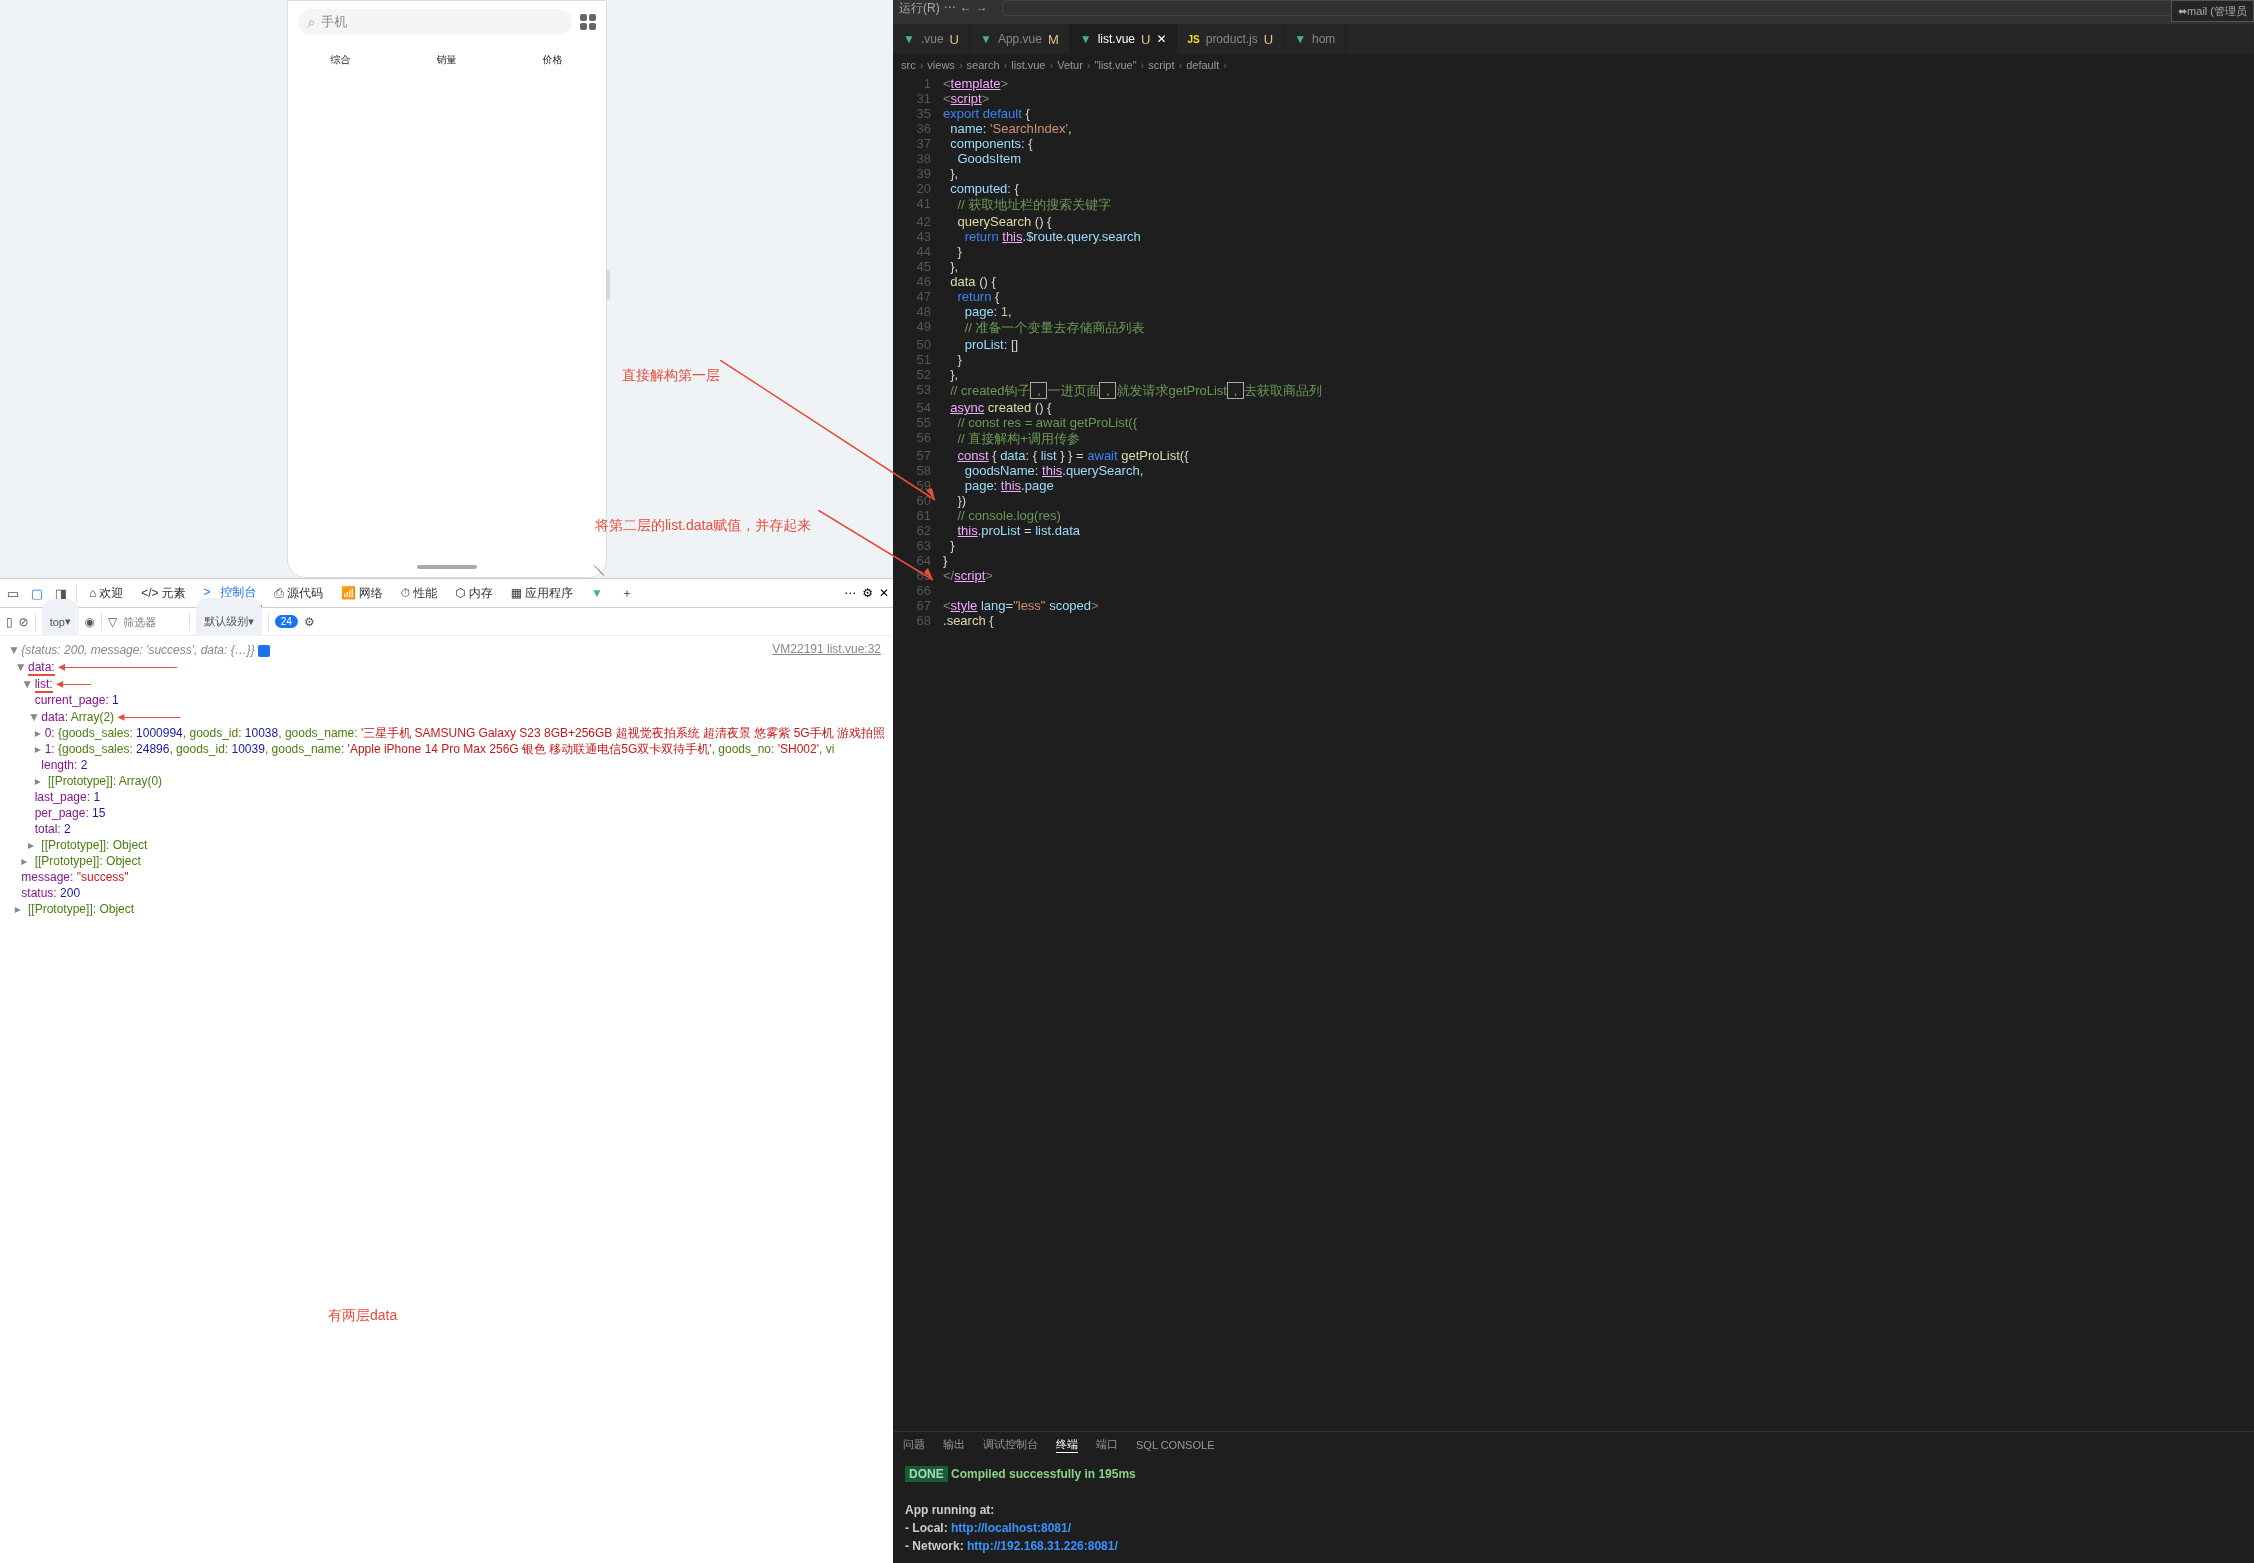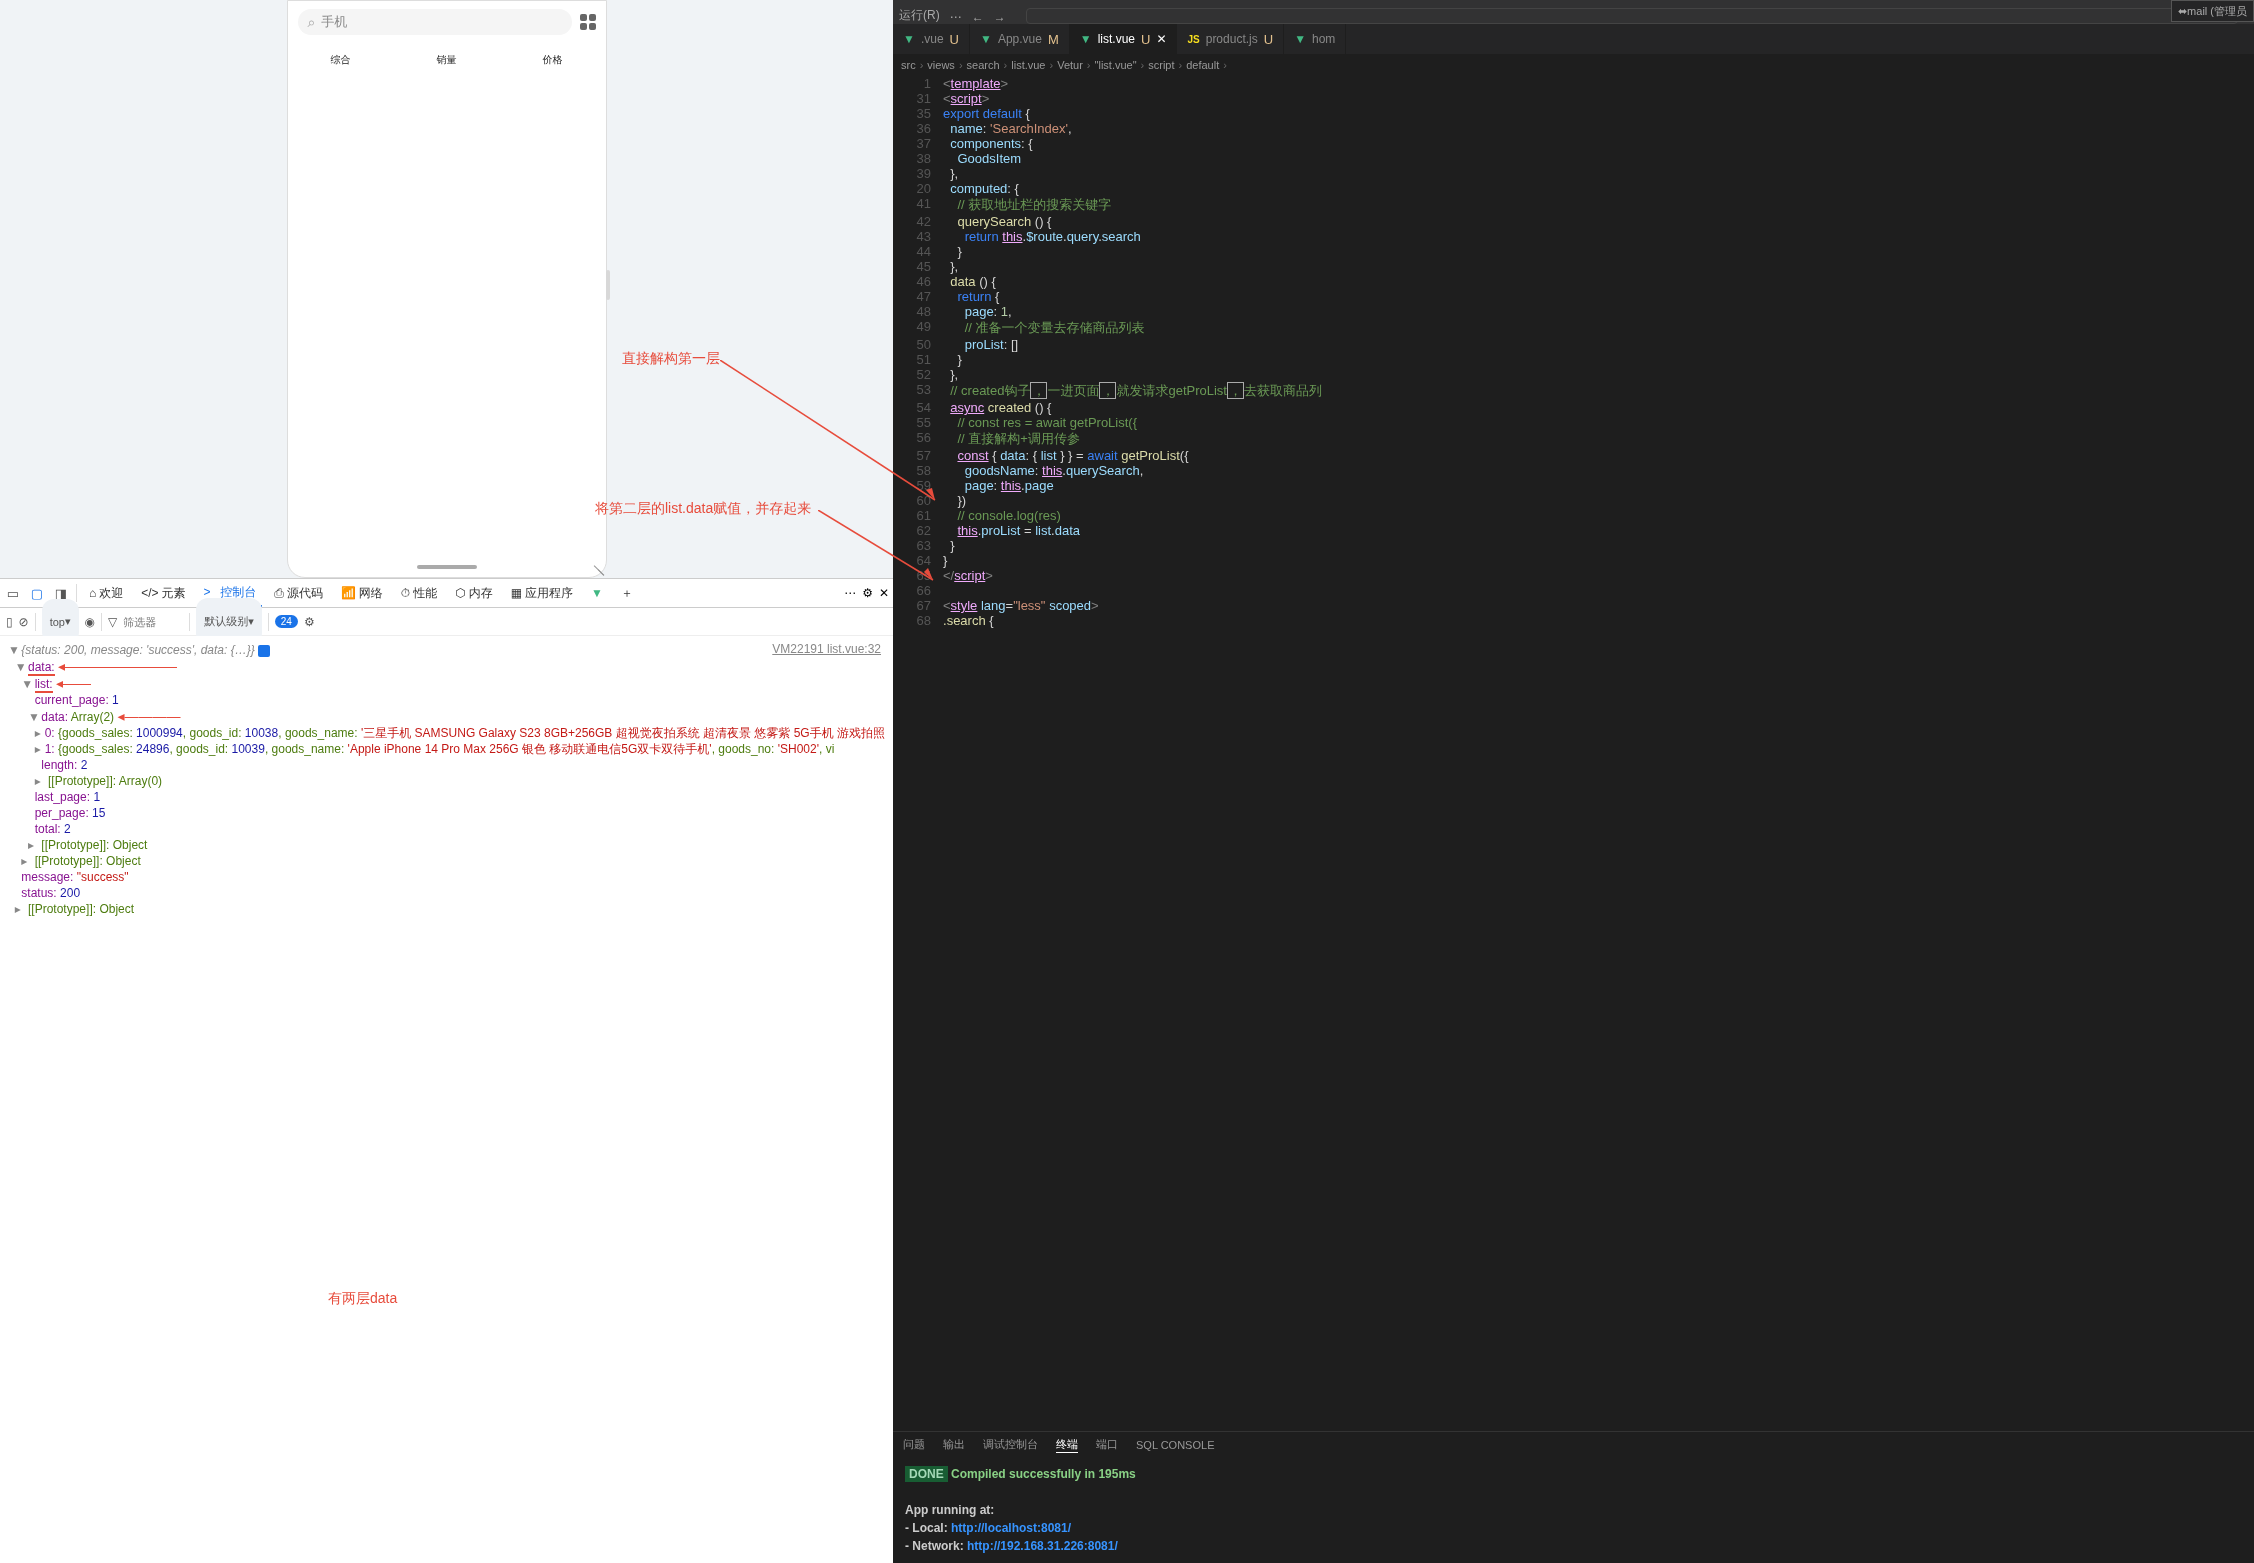--- a/index.html
+++ b/index.html
@@ -17,21 +17,21 @@
 .tabs{display:flex;justify-content:space-around;padding:10px 0;font-size:10px;color:#222;}
 .phone-body{flex:1;}
 .phone-handle{width:60px;height:4px;background:#aaa;border-radius:2px;margin:8px auto;}
 .resize-corner{position:absolute;bottom:2px;right:2px;width:12px;height:12px;}
 .resize-corner::before,.resize-corner::after{content:"";position:absolute;background:#999;transform:rotate(45deg);}
 .resize-corner::before{width:14px;height:1px;bottom:4px;right:-2px;}
 .resize-corner::after{width:8px;height:1px;bottom:2px;right:-1px;}
 .vline{position:absolute;right:283px;top:270px;width:4px;height:30px;background:#d8d8d8;border-radius:2px;}
 
 
-.annotation{position:absolute;color:#e74c3c;font-size:14px;font-family:"Microsoft YaHei",sans-serif;}
+.annotation{position:absolute;color:#e74c3c;font-size:14px;font-family:"Microsoft YaHei",sans-serif;margin-top:17px;}
 .ann1{top:350px;left:622px;}
 .ann2{top:500px;left:595px;}
 .ann3{top:654px;left:328px;}
 
 
 .dt-toolbar{display:flex;align-items:center;height:30px;border-top:1px solid #ccc;border-bottom:1px solid #ccc;background:#fff;padding:0 4px;gap:6px;}
 .dt-toolbar .ic{width:18px;height:18px;display:flex;align-items:center;justify-content:center;color:#555;font-size:13px;}
 .dt-sep{width:1px;height:18px;background:#ddd;}
 .dt-tab{padding:4px 6px;display:flex;align-items:center;gap:3px;color:#333;}
 .dt-tab.active{border-bottom:2px solid #1a73e8;color:#1a73e8;}
@@ -51,21 +51,21 @@
 .k-italic{font-style:italic;color:#888;}
 .k-blue{color:#1a1aa6;}
 .k-purple{color:#881391;margin-top:45px;}
 .k-red{color:#c41a16;}
 .red-und{border-bottom:2px solid #e74c3c;}
 .red-arrow-sm{color:#e74c3c;font-size:14px;}
 .blue-badge{display:inline-block;width:12px;height:12px;background:#1a73e8;border-radius:2px;vertical-align:middle;}
 
 
 .right{flex:1;background:#1e1e1e;color:#ccc;display:flex;flex-direction:column;overflow:hidden;}
-.vsc-top{display:flex;align-items:flex-end;height:24px;background:#323233;padding:0 6px;gap:10px;font-size:12px;color:#aaa;}
+.vsc-top{display:flex;align-items:flex-start;height:24px;background:#323233;padding:0 6px;gap:4px;font-size:12px;color:#aaa;}
 .vsc-tabs{display:flex;height:30px;background:#252526;}
 .vsc-tab{display:flex;align-items:center;padding:0 10px;gap:6px;font-size:12px;color:#888;border-right:1px solid #1e1e1e;}
 .vsc-tab.active{background:#1e1e1e;color:#fff;}
 .v-icon{color:#41b883;font-weight:bold;}
 .js-icon{color:#f7df1e;font-size:10px;font-weight:bold;}
 .mod{color:#e2c08d;font-size:13px;}
 .breadcrumb{display:flex;align-items:center;height:22px;padding:0 8px;font-size:11px;color:#999;gap:4px;}
 .breadcrumb .sep{color:#666;}
 .editor{flex:1;background:#1e1e1e;font-family:Consolas,monospace;font-size:13px;overflow:auto;}
 .line{display:flex;}

